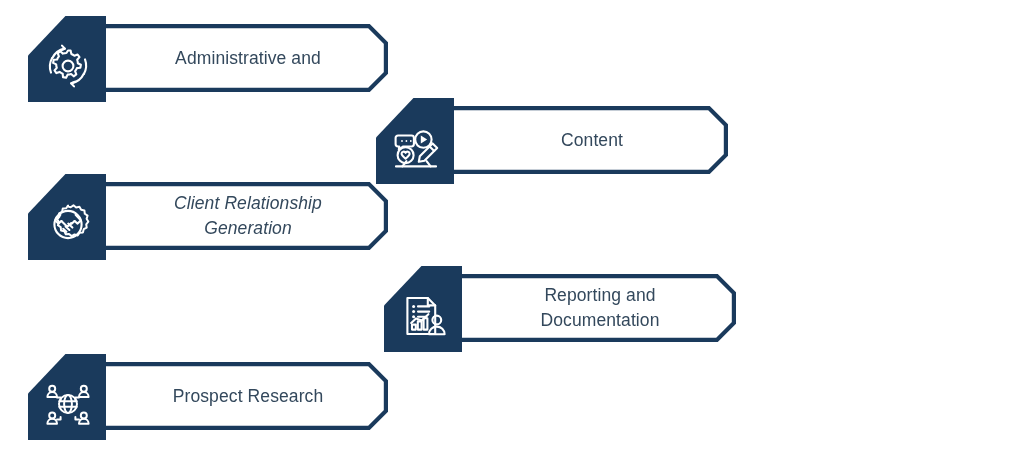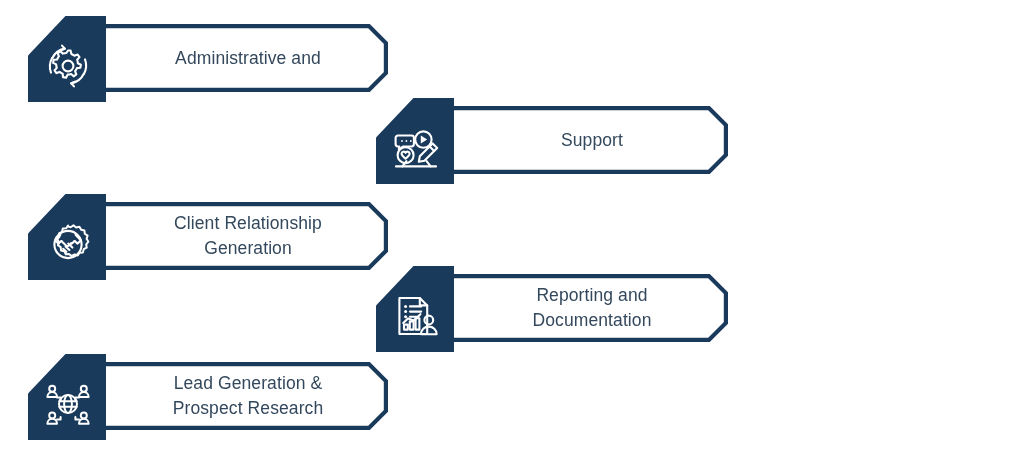--- a/index.html
+++ b/index.html
@@ -77,21 +77,21 @@
     </g>
         </svg>
       </div>
     </div>
     <div class="row" style="--navy: #1a3a5c; --ink: #33485c; left: 376px; top: 98px; width: 352px;">
       <div class="banner">
         <svg viewBox="0 0 294 68" preserveAspectRatio="none">
           <path d="M2.1 2.1 H274.9 L291.9 19.1 V48.9 L274.9 65.9 H2.1 Z" fill="#ffffff" stroke="#1a3a5c" stroke-width="4.2" stroke-linejoin="miter"></path>
         </svg>
         <div class="label">
-          <span class="ln">Support</span>
+          <span class="ln">Content</span>
         </div>
       </div>
       <div class="badge">
         <svg viewBox="0 0 52 52">
     <g fill="none" stroke="#fff" stroke-width="2.1" stroke-linecap="round" stroke-linejoin="round">
       <path d="M7 13.5 h13.5 a2.4 2.4 0 0 1 2.4 2.4 v6.2 a2.4 2.4 0 0 1-2.4 2.4 h-8.6 l-4.1 3.3 .5-3.3 h-1.3 a2.4 2.4 0 0 1-2.4-2.4 v-6.2 a2.4 2.4 0 0 1 2.4-2.4 z" transform="translate(1,0)"></path>
       <circle cx="12" cy="19" r="0.9" fill="#fff" stroke="none"></circle>
       <circle cx="16.4" cy="19" r="0.9" fill="#fff" stroke="none"></circle>
       <circle cx="20.8" cy="19" r="0.9" fill="#fff" stroke="none"></circle>
       <circle cx="33.4" cy="17.6" r="8.2"></circle>
@@ -99,21 +99,21 @@
       <circle cx="15.6" cy="33.2" r="8.0"></circle>
       <path d="M15.6 36.6 c-2.6-2.0-4.0-3.2-4.0-4.8 a2.1 2.1 0 0 1 4.0-1.0 a2.1 2.1 0 0 1 4.0 1.0 c0 1.6-1.4 2.8-4.0 4.8 z"></path>
       <path d="M42.6 21.4 l4.6 4.6 -12.8 12.8 -5.6 1.0 1.0-5.6 z"></path>
       <path d="M39.6 24.4 l4.6 4.6"></path>
       <path d="M6 44.4 h40"></path>
       <path d="M12.4 44.4 l4.0-5.2 M40.6 44.4 l-4.0-5.2"></path>
     </g>
         </svg>
       </div>
     </div>
-    <div class="row" style="--navy: #1a3a5c; --ink: #33485c; left: 28px; top: 194px; width: 360px;">
+    <div class="row" style="--navy: #1a3a5c; --ink: #33485c; left: 28px; top: 174px; width: 360px; font-style: italic;">
       <div class="banner">
         <svg viewBox="0 0 302 68" preserveAspectRatio="none">
           <path d="M2.1 2.1 H282.9 L299.9 19.1 V48.9 L282.9 65.9 H2.1 Z" fill="#ffffff" stroke="#1a3a5c" stroke-width="4.2" stroke-linejoin="miter"></path>
         </svg>
         <div class="label">
           <span class="ln">Client Relationship</span>
           <span class="ln">Generation</span>
         </div>
       </div>
       <div class="badge">
@@ -123,21 +123,21 @@
       <circle cx="26" cy="26.5" r="13.6"></circle>
       <path d="M18.4 16.8 l-5.2 5.6 3.2 3.2 3.0-2.6"></path>
       <path d="M33.6 16.8 l5.2 5.6 -3.2 3.2 -3.0-2.6"></path>
       <path d="M19.4 23.0 l4.6 4.4 a2 2 0 0 0 2.8 0 l2.4-2.4"></path>
       <path d="M26.2 25.6 l4.2 4.0 M23.6 28.4 l3.8 3.6 M21.2 30.8 l3.2 3.0"></path>
       <path d="M32.6 23.0 l-3.0 2.8"></path>
     </g>
         </svg>
       </div>
     </div>
-    <div class="row" style="--navy: #1a3a5c; --ink: #33485c; left: 376px; top: 266px; width: 352px;">
+    <div class="row" style="--navy: #1a3a5c; --ink: #33485c; left: 384px; top: 266px; width: 352px;">
       <div class="banner">
         <svg viewBox="0 0 294 68" preserveAspectRatio="none">
           <path d="M2.1 2.1 H274.9 L291.9 19.1 V48.9 L274.9 65.9 H2.1 Z" fill="#ffffff" stroke="#1a3a5c" stroke-width="4.2" stroke-linejoin="miter"></path>
         </svg>
         <div class="label">
           <span class="ln">Reporting and</span>
           <span class="ln">Documentation</span>
         </div>
       </div>
       <div class="badge">
@@ -160,21 +160,20 @@
     </g>
         </svg>
       </div>
     </div>
     <div class="row" style="--navy: #1a3a5c; --ink: #33485c; left: 28px; top: 354px; width: 360px;">
       <div class="banner">
         <svg viewBox="0 0 302 68" preserveAspectRatio="none">
           <path d="M2.1 2.1 H282.9 L299.9 19.1 V48.9 L282.9 65.9 H2.1 Z" fill="#ffffff" stroke="#1a3a5c" stroke-width="4.2" stroke-linejoin="miter"></path>
         </svg>
         <div class="label">
-          <span class="ln">Lead Generation &amp;</span>
           <span class="ln">Prospect Research</span>
         </div>
       </div>
       <div class="badge">
         <svg viewBox="0 0 52 52">
     <g fill="none" stroke="#fff" stroke-width="2.0" stroke-linecap="round" stroke-linejoin="round">
       <circle cx="26" cy="26" r="9.0"></circle>
       <ellipse cx="26" cy="26" rx="3.9" ry="9.0"></ellipse>
       <path d="M17.3 23.2 h17.4 M17.3 28.8 h17.4"></path>
       <circle cx="10.2" cy="10.8" r="3.0"></circle>

